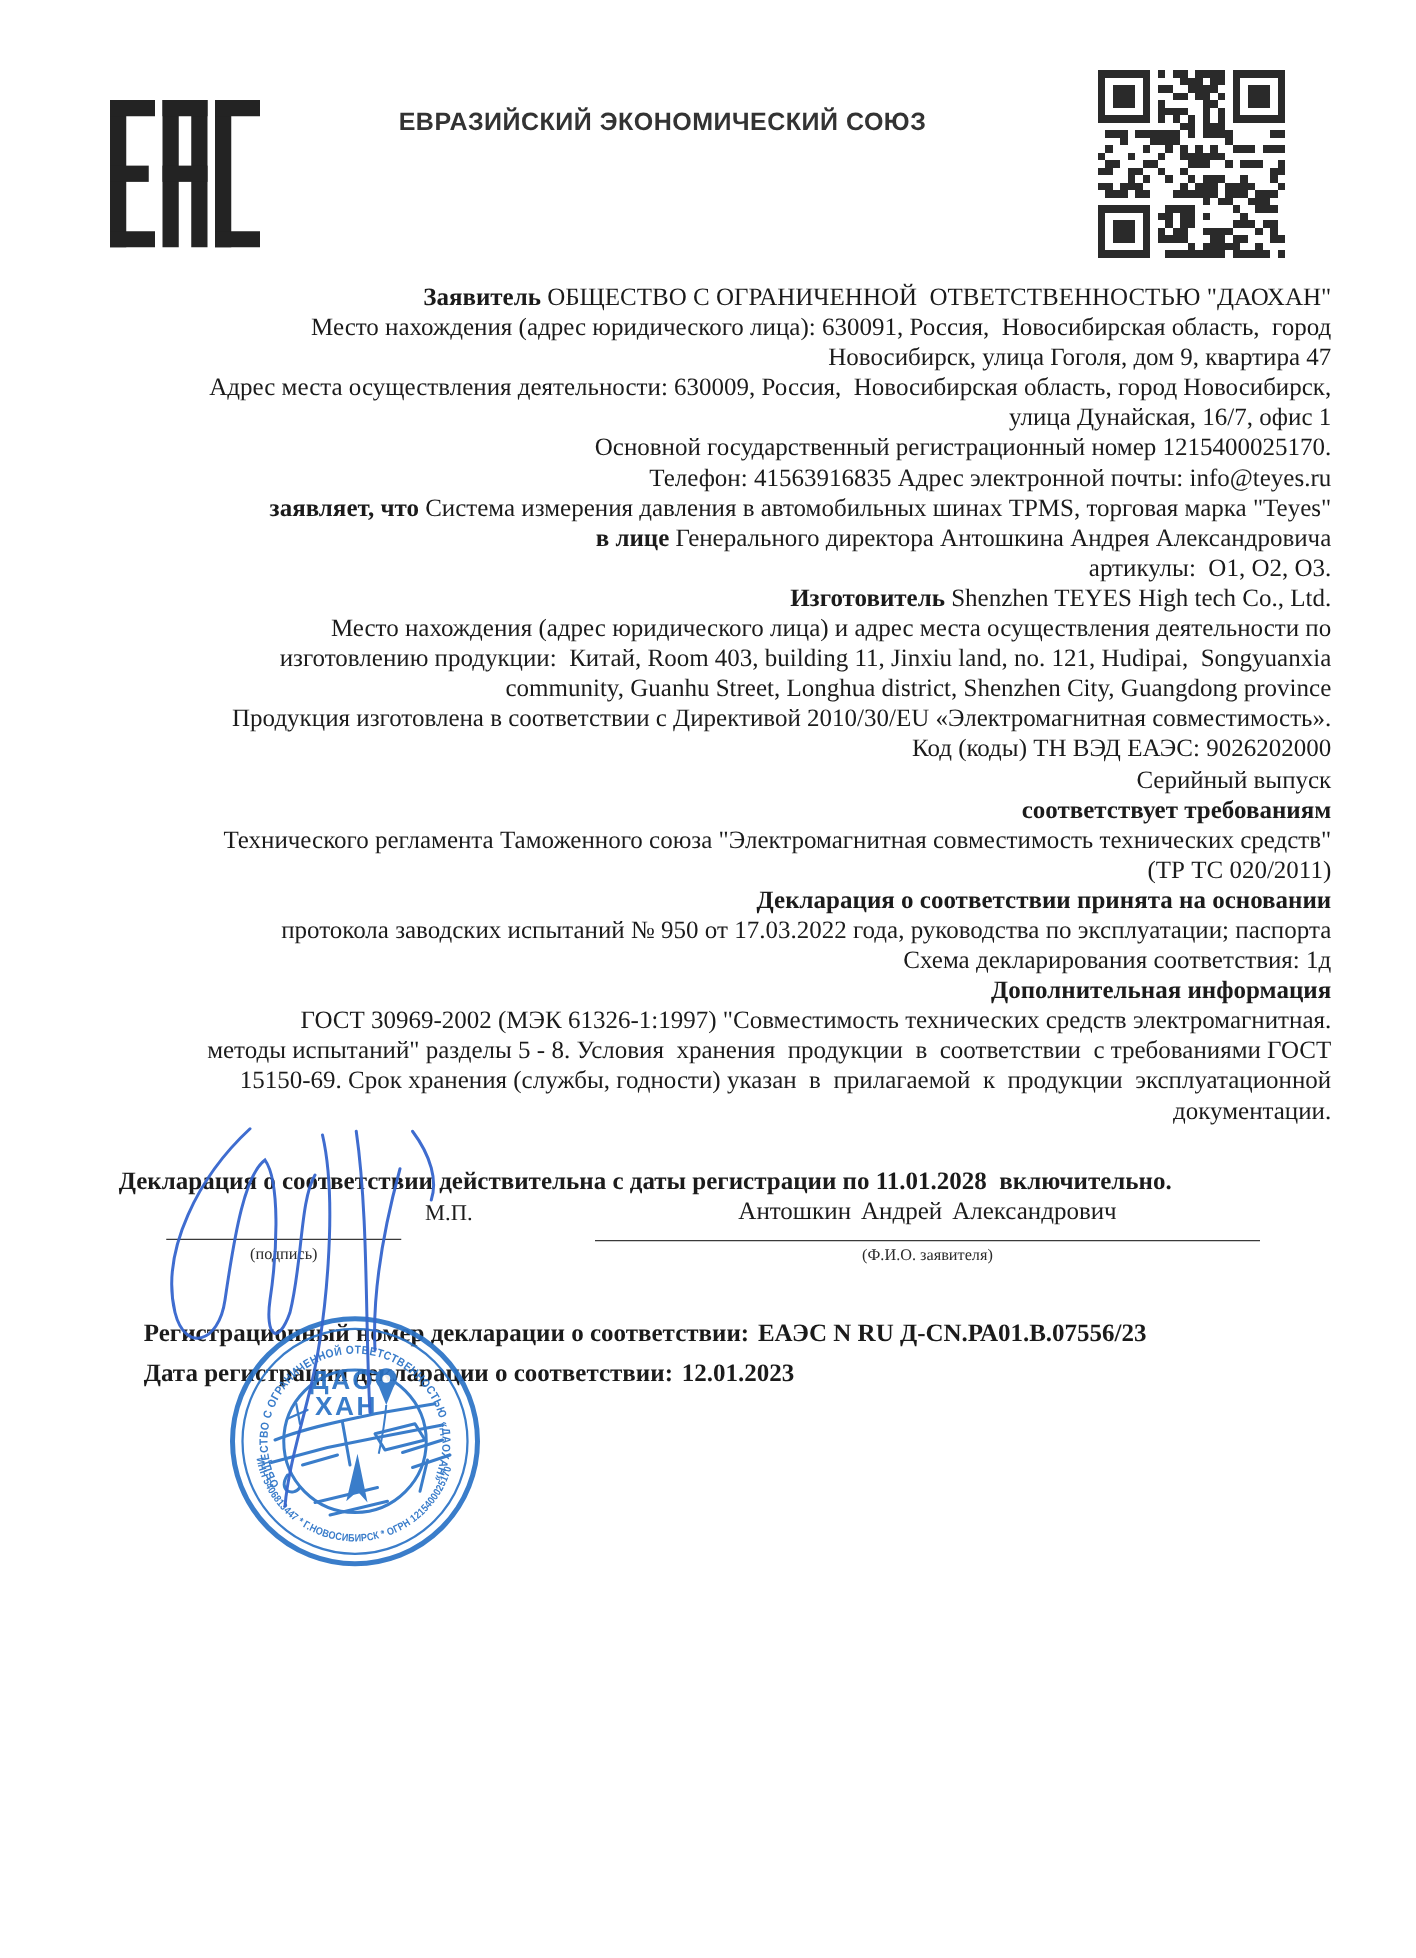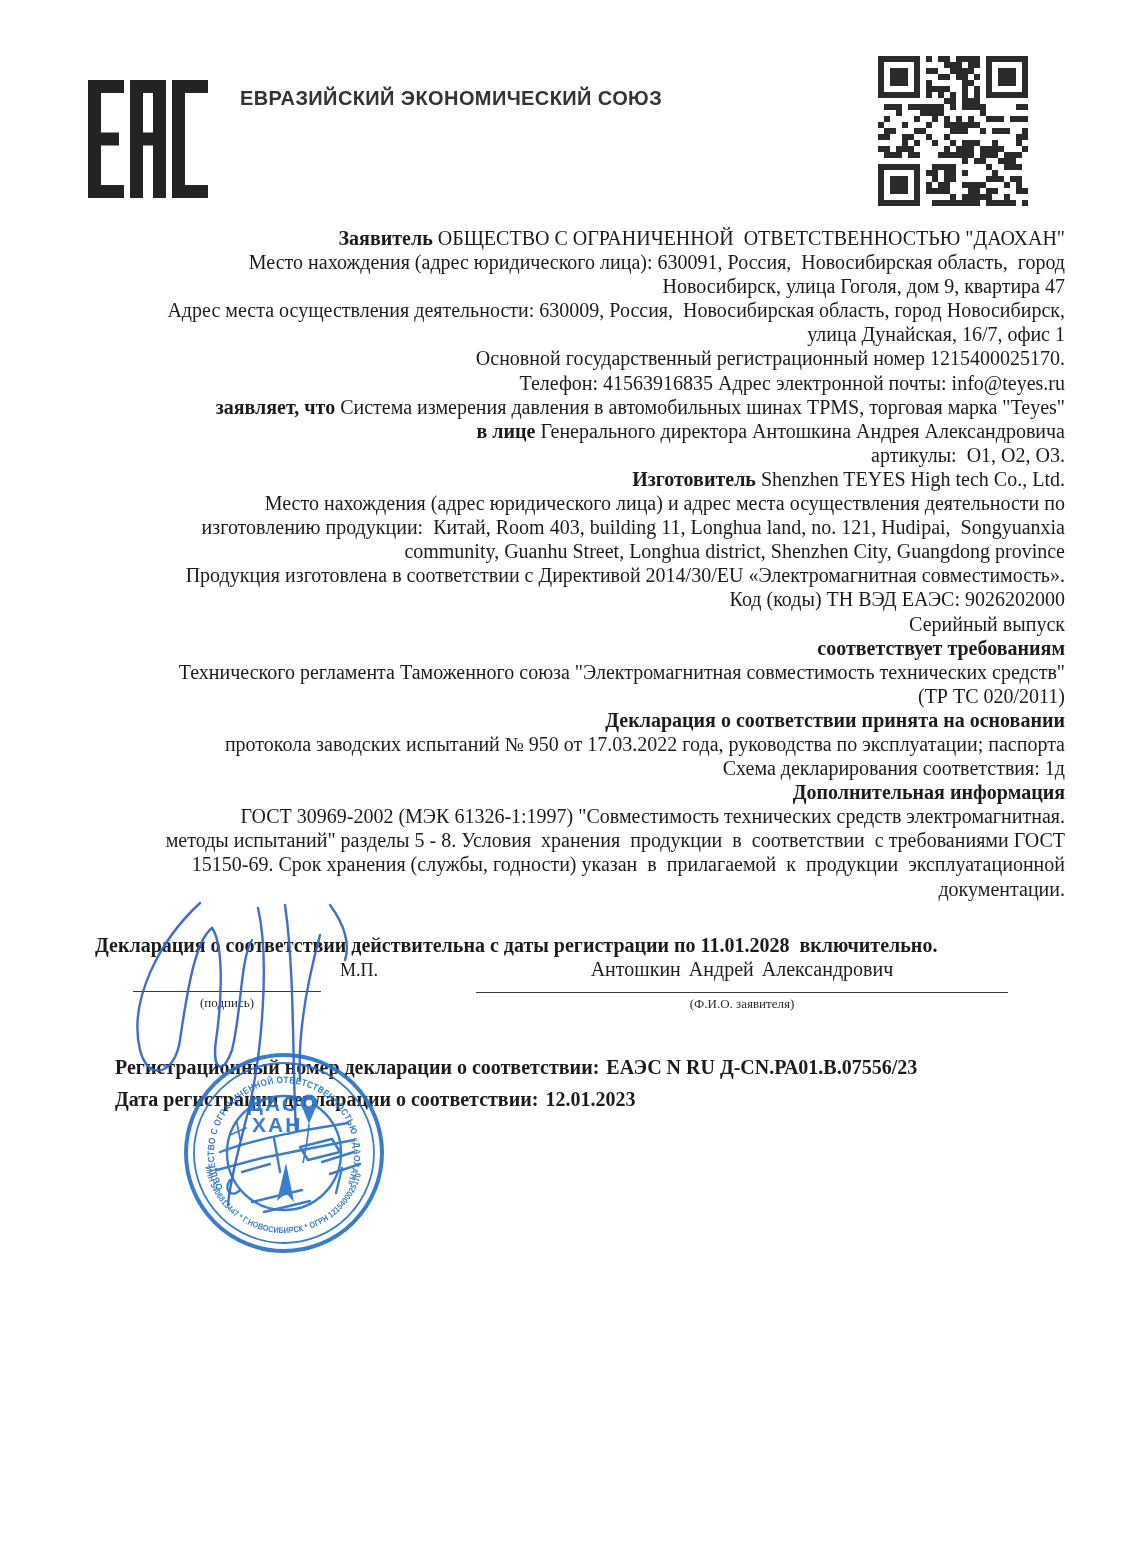--- a/index.html
+++ b/index.html
@@ -1,20 +1,20 @@
 <!DOCTYPE html>
 <html><head>
 <meta charset="utf-8">
 <style>
   html,body{margin:0;padding:0;background:#e8e8e8;}
   .page{position:relative;width:1133px;height:1566px;margin:0 auto;background:#ffffff;
         font-family:"Liberation Serif","DejaVu Serif",serif;color:#1b1b1b;overflow:hidden;}
   .abs{position:absolute;}
   
-  .title-block{left:240px;top:86px;width:580px;text-align:left;
+  .title-block{left:240px;top:86px;width:580px;text-align:center;
         font-family:"Liberation Sans","DejaVu Sans",sans-serif;font-weight:bold;
         font-size:20px;line-height:25px;color:#333;letter-spacing:.4px;}
   
   .body-block{left:95px;top:226px;width:970px;font-size:20px;}
   .bline{height:24.1px;line-height:24.1px;white-space:pre;text-align:right;}
   .bline b{font-weight:bold;}
   .validity{left:95px;top:934px;width:960px;font-size:20px;font-weight:bold;white-space:pre;}
   
   .sig-line{height:0;border-top:1.6px solid #3a3a3a;}
   .cap{font-size:13px;color:#2a2a2a;text-align:center;}
@@ -377,23 +377,23 @@
       <div class="bline">Новосибирск, улица Гоголя, дом 9, квартира 47</div>
       <div class="bline">Адрес места осуществления деятельности: 630009, Россия,  Новосибирская область, город Новосибирск,</div>
       <div class="bline">улица Дунайская, 16/7, офис 1</div>
       <div class="bline">Основной государственный регистрационный номер 1215400025170.</div>
       <div class="bline">Телефон: 41563916835 Адрес электронной почты: info@teyes.ru</div>
       <div class="bline"><b>заявляет, что</b> Система измерения давления в автомобильных шинах TPMS, торговая марка "Teyes"</div>
       <div class="bline"><b>в лице</b> Генерального директора Антошкина Андрея Александровича</div>
       <div class="bline">артикулы:  О1, О2, О3.</div>
       <div class="bline"><b>Изготовитель</b> Shenzhen TEYES High tech Co., Ltd.</div>
       <div class="bline">Место нахождения (адрес юридического лица) и адрес места осуществления деятельности по</div>
-      <div class="bline">изготовлению продукции:  Китай, Room 403, building 11, Longhua land, no. 121, Hudipai,  Songyuanxia</div>
+      <div class="bline">изготовлению продукции:  Китай, Room 403, building 11, Jinxiu land, no. 121, Hudipai,  Songyuanxia</div>
       <div class="bline">community, Guanhu Street, Longhua district, Shenzhen City, Guangdong province</div>
-      <div class="bline">Продукция изготовлена в соответствии с Директивой 2014/30/EU «Электромагнитная совместимость».</div>
+      <div class="bline">Продукция изготовлена в соответствии с Директивой 2010/30/EU «Электромагнитная совместимость».</div>
       <div class="bline">Код (коды) ТН ВЭД ЕАЭС: 9026202000</div>
       <div class="bline">Серийный выпуск</div>
       <div class="bline"><b>соответствует требованиям</b></div>
       <div class="bline">Технического регламента Таможенного союза "Электромагнитная совместимость технических средств"</div>
       <div class="bline">(ТР ТС 020/2011)</div>
       <div class="bline"><b>Декларация о соответствии принята на основании</b></div>
       <div class="bline">протокола заводских испытаний № 950 от 17.03.2022 года, руководства по эксплуатации; паспорта</div>
       <div class="bline">Схема декларирования соответствия: 1д</div>
       <div class="bline"><b>Дополнительная информация</b></div>
       <div class="bline">ГОСТ 30969-2002 (МЭК 61326-1:1997) "Совместимость технических средств электромагнитная.</div>

